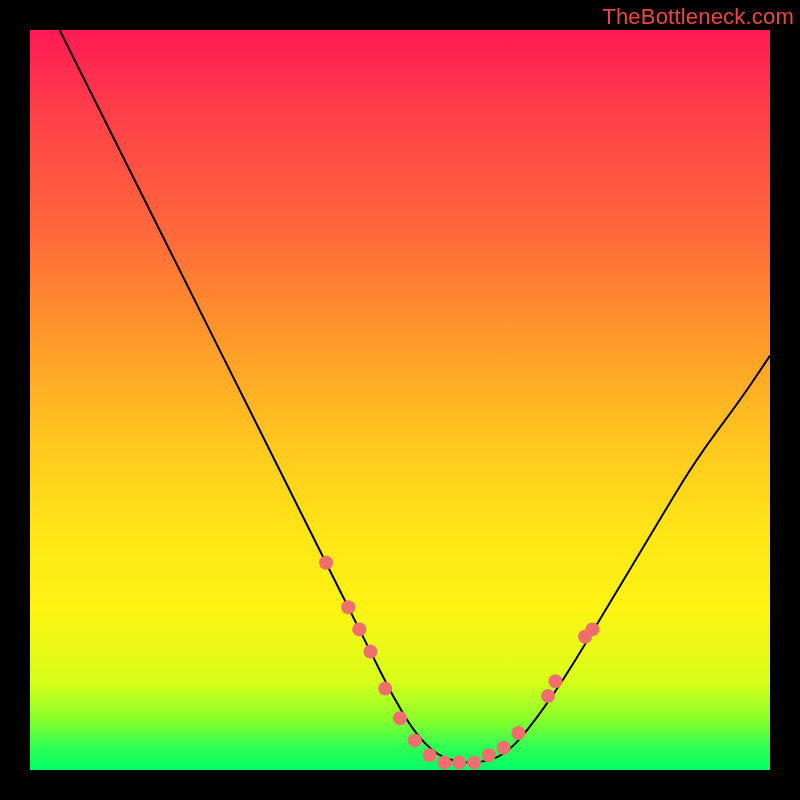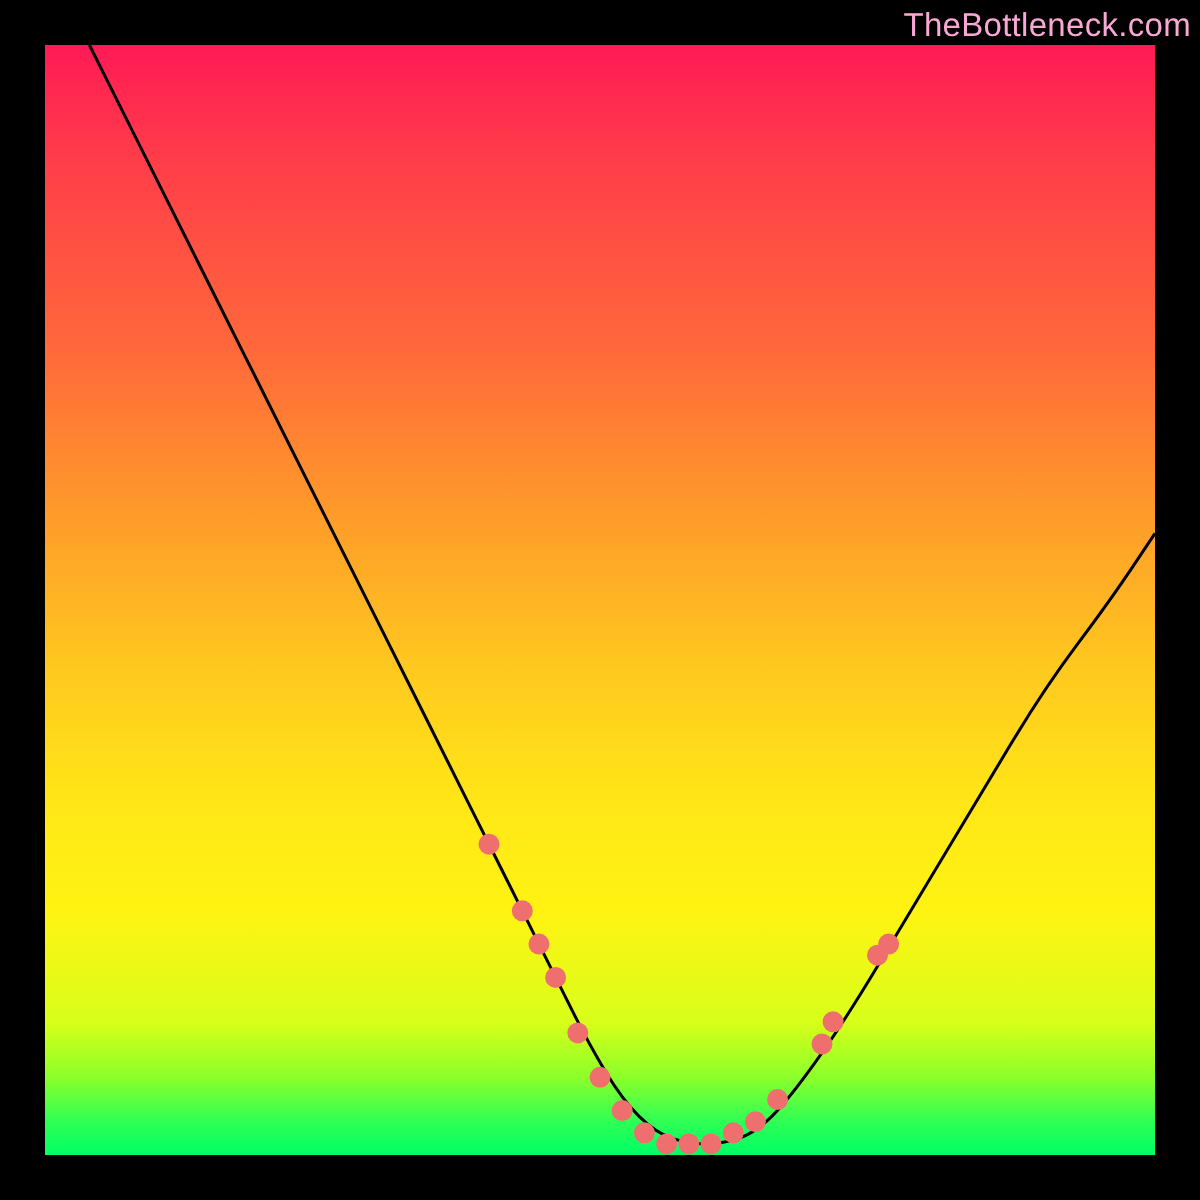--- a/index.html
+++ b/index.html
@@ -36,21 +36,21 @@
       #fff312 78%,
       #d8ff1a 88%,
       #8cff2a 93%,
       #2eff55 97%,
       #00ff66 100%);
   }
   .watermark {
     position: absolute;
     top: 4px;
     right: 6px;
-    color: #f9a8d4;
+    color: #ef4444;
     font-size: 22px;
     font-weight: 500;
     letter-spacing: 0.2px;
     user-select: none;
   }
   svg.curve {
     position: absolute;
     top: 0;
     left: 0;
     width: 740px;

